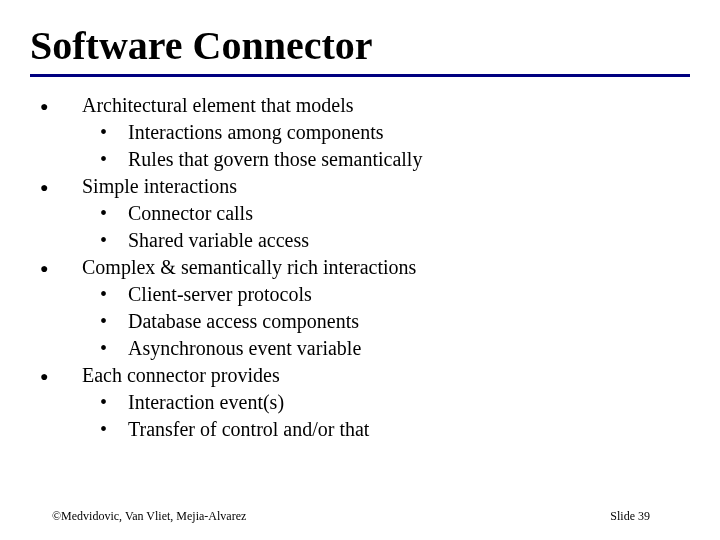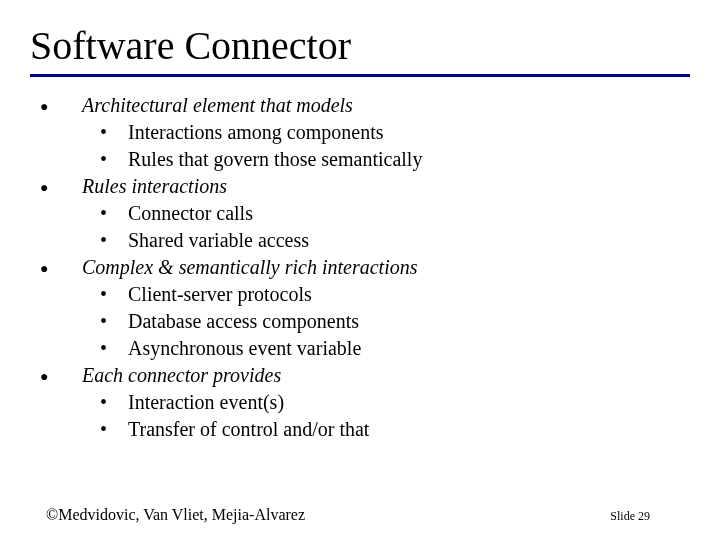--- a/index.html
+++ b/index.html
@@ -16,21 +16,21 @@
     position: relative;
     width: 720px;
     height: 540px;
     box-sizing: border-box;
   }
   .title {
     position: absolute;
     top: 22px;
     left: 30px;
     font-size: 40px;
-    font-weight: normal;
+    font-weight: bold;
   }
   .rule {
     position: absolute;
     top: 74px;
     left: 30px;
     width: 660px;
     height: 0;
     border-top: 3px solid #000080;
   }
   .content {
@@ -51,42 +51,41 @@
     text-align: left;
     padding-left: 10px;
     box-sizing: border-box;
     font-size: 14px;
     line-height: 22px;
     position: relative;
     top: 4px;
   }
   .lvl1 .text {
     flex: 1;
-    font-style: italic;
   }
   .lvl2 {
     display: flex;
     align-items: flex-start;
     margin-left: 52px;
   }
   .lvl2 .bullet {
     width: 46px;
     flex: 0 0 46px;
     text-align: left;
     padding-left: 18px;
     box-sizing: border-box;
   }
   .lvl2 .text {
     flex: 1;
   }
   .footer-left {
     position: absolute;
     bottom: 16px;
-    left: 46px;
-    font-size: 16px;
+    left: 52px;
+    font-size: 12px;
   }
   .footer-right {
     position: absolute;
     bottom: 16px;
     right: 70px;
     font-size: 12px;
   }
 </style>
 </head>
 <body>
@@ -105,21 +104,21 @@
       <div class="bullet">•</div>
       <div class="text">Interactions among components</div>
     </div>
     <div class="lvl2">
       <div class="bullet">•</div>
       <div class="text">Rules that govern those semantically</div>
     </div>
 
     <div class="lvl1">
       <div class="bullet">●</div>
-      <div class="text">Rules interactions</div>
+      <div class="text">Simple interactions</div>
     </div>
     <div class="lvl2">
       <div class="bullet">•</div>
       <div class="text">Connector calls</div>
     </div>
     <div class="lvl2">
       <div class="bullet">•</div>
       <div class="text">Shared variable access</div>
     </div>
 
@@ -149,14 +148,14 @@
       <div class="text">Interaction event(s)</div>
     </div>
     <div class="lvl2">
       <div class="bullet">•</div>
       <div class="text">Transfer of control and/or that</div>
     </div>
 
   </div>
 
   <div class="footer-left">©Medvidovic, Van Vliet, Mejia-Alvarez</div>
-  <div class="footer-right">Slide 29</div>
+  <div class="footer-right">Slide 39</div>
 </div>
 
 </body></html>

